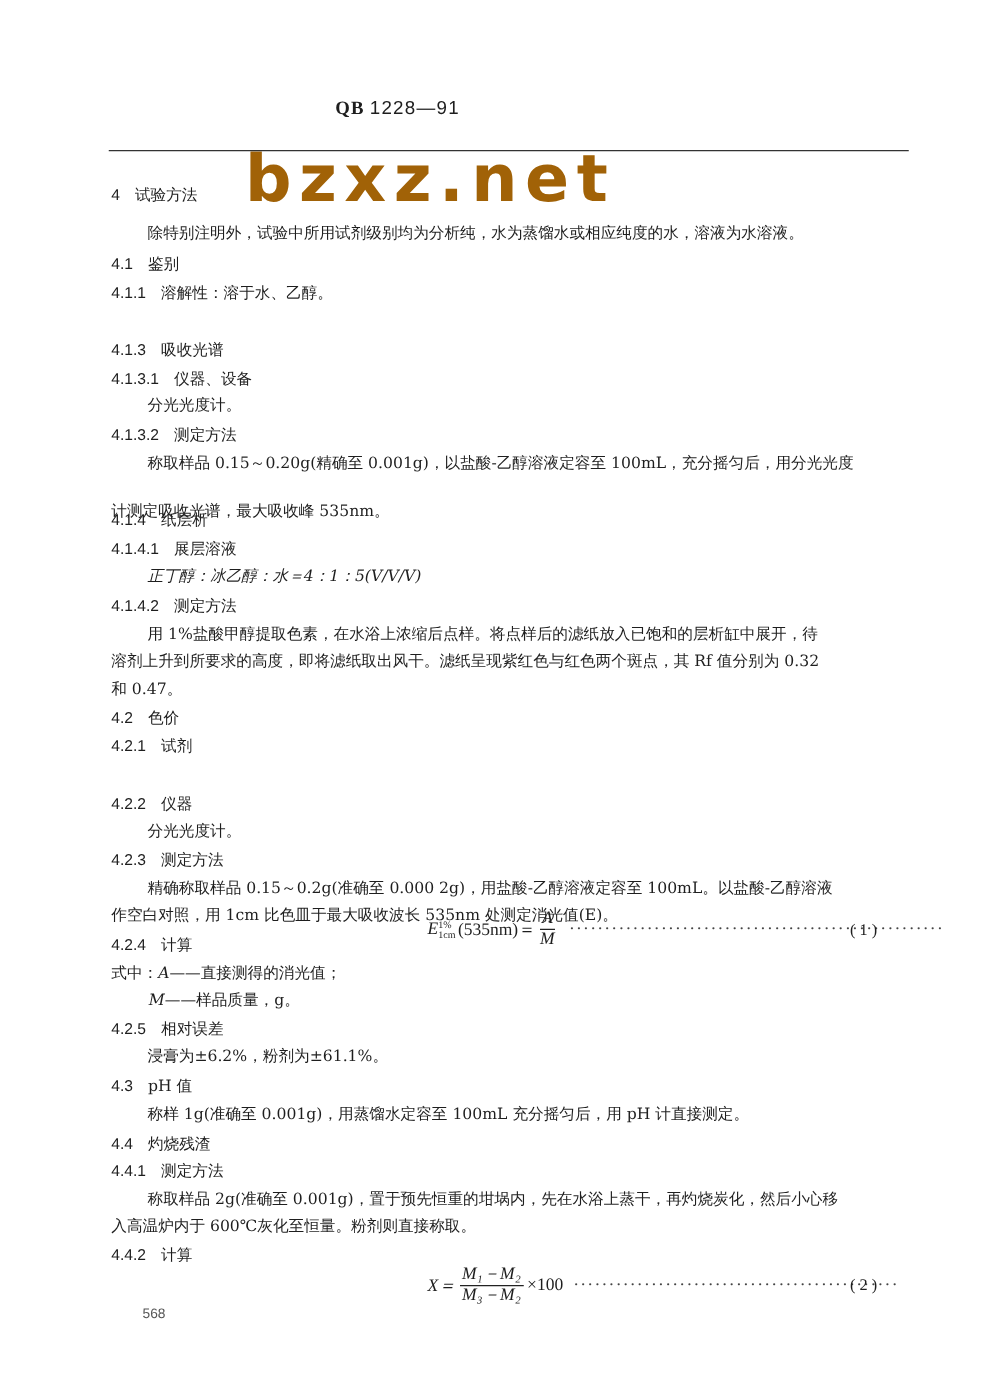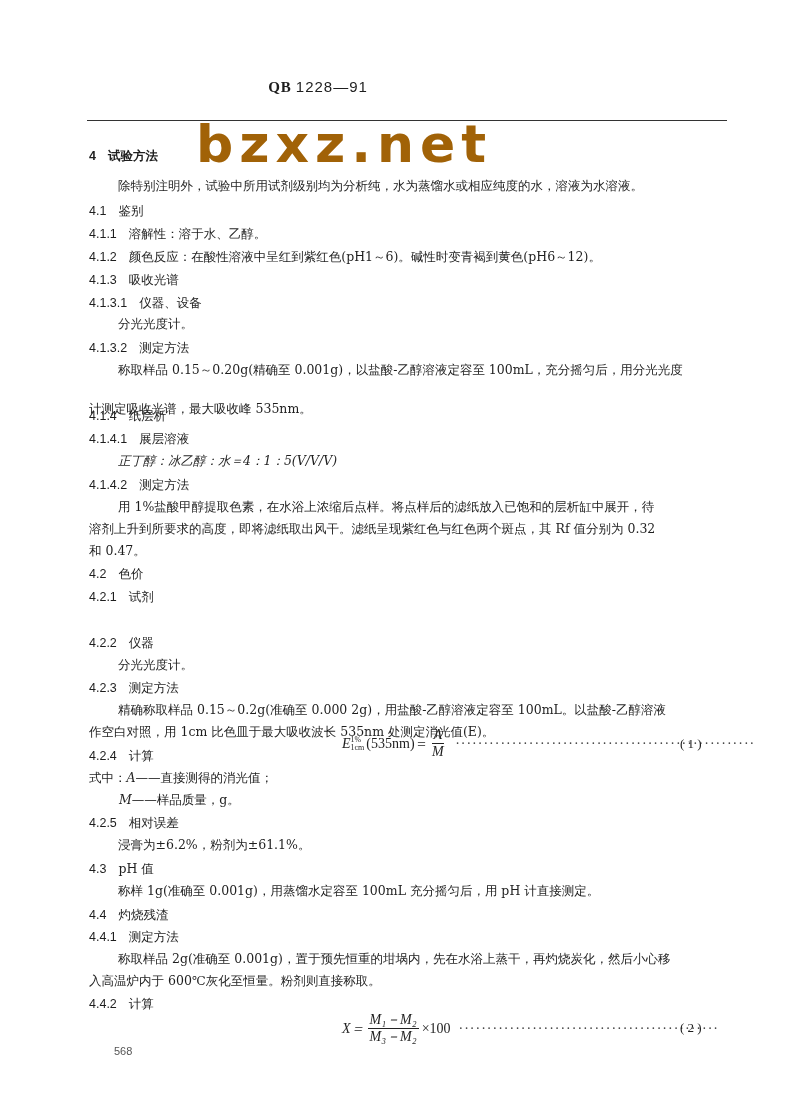--- a/index.html
+++ b/index.html
@@ -21,21 +21,21 @@
     }
     .header-code b { font-family: "Liberation Serif", serif; font-weight: bold; margin-right: 4px; }
     .header-rule {
       position: absolute; left: 87px; width: 640px; top: 120px; height: 0;
       border-top: 1.5px solid #333; z-index: 1;
     }
     .line {
       position: absolute; font-size: 12.5px; white-space: nowrap; z-index: 1; line-height: 16px;
     }
     .num { font-family: "Liberation Sans", sans-serif; display: inline-block; margin-right: 12px; }
-    .h1 { font-weight: bold; }
+    .h1 { font-weight: normal; }
     .formula {
       position: absolute; z-index: 1; font-family: "Liberation Serif", serif; font-size: 14px;
       display: flex; align-items: center; white-space: nowrap;
     }
     .frac { display: inline-flex; flex-direction: column; align-items: center; margin: 0 3px; font-style: italic; }
     .frac .top { border-bottom: 1px solid #222; padding: 0 2px; line-height: 16px; }
     .frac .bot { line-height: 16px; }
     .dots { color: #444; letter-spacing: 1px; }
     .eqn { position: absolute; z-index: 1; font-family: "Liberation Serif", serif; font-size: 13px; }
     .page-num {
@@ -59,23 +59,20 @@
   <div class="line h1" style="left:89px; top:148px;">
     <span class="num">4</span><span>试验方法</span>
   </div>
   <div class="line" style="left:118px; top:178px;">除特别注明外，试验中所用试剂级别均为分析纯，水为蒸馏水或相应纯度的水，溶液为水溶液。</div>
 
   <div class="line" style="left:89px; top:203px;">
     <span class="num">4.1</span><span>鉴别</span>
   </div>
   <div class="line" style="left:89px; top:226px;">
     <span class="num">4.1.1</span><span>溶解性：溶于水、乙醇。</span>
-  </div>
-  <div class="line" style="left:89px; top:249px;">
-    <span class="num">4.1.2</span><span>颜色反应：在酸性溶液中呈红到紫红色(pH1～6)。碱性时变青褐到黄色(pH6～12)。</span>
   </div>
   <div class="line" style="left:89px; top:272px;">
     <span class="num">4.1.3</span><span>吸收光谱</span>
   </div>
   <div class="line" style="left:89px; top:295px;">
     <span class="num">4.1.3.1</span><span>仪器、设备</span>
   </div>
   <div class="line" style="left:118px; top:316px;">分光光度计。</div>
 
   <div class="line" style="left:89px; top:340px;">

